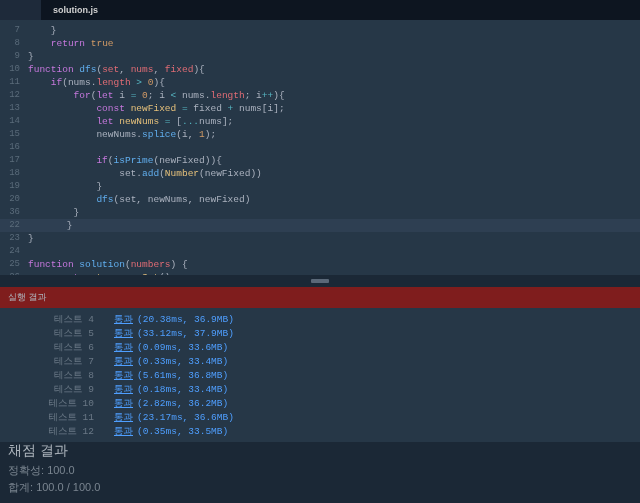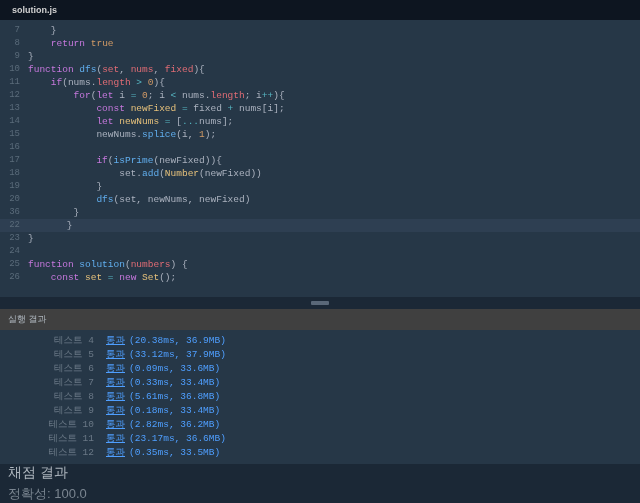--- a/index.html
+++ b/index.html
@@ -12,20 +12,21 @@
     height: 503px;
     overflow: hidden;
     display: flex;
     flex-direction: column;
   }
   .tab-bar {
     background: #0d1520;
     height: 20px;
     display: flex;
     align-items: center;
+    margin-left: 41px;
   }
   .tab {
     padding: 0 12px;
     font-size: 9px;
     font-weight: bold;
     color: #d0d0d0;
     font-family: Arial, sans-serif;
   }
   .editor {
     flex: 1;
@@ -65,52 +66,52 @@
     align-items: center;
     justify-content: center;
   }
   .divider-handle {
     width: 18px;
     height: 4px;
     background: #5a6878;
     border-radius: 1px;
   }
   .results-header {
-    background: #404040;
+    background: #7f1d1d;
     padding: 4px 8px;
     font-size: 9px;
     color: #aeb6be;
     font-family: Arial, sans-serif;
   }
   .results {
     background: #263747;
     padding: 4px 0;
     overflow: hidden;
   }
   .result-line {
     display: flex;
     align-items: center;
     padding-left: 46px;
     height: 14px;
     font-size: 9.5px;
   }
-  .test-label { color: #6a7886; width: 48px; text-align: right; margin-right: 12px; }
+  .test-label { color: #6a7886; width: 48px; text-align: right; margin-right: 20px; }
   .pass { color: #4f9fff; text-decoration: underline; }
   .metric { color: #4f9fff; margin-left: 4px; text-align: center; }
   .score-header {
     background: #1b2836;
     padding: 0 8px;
     font-size: 14px;
     color: #aeb6be;
     font-family: Arial, sans-serif;
   }
   .score-body {
     background: #1b2836;
-    padding: 2px 8px 0;
-    font-size: 13px;
+    padding: 2px 8px 8px;
+    font-size: 11px;
     color: #7a8590;
     line-height: 1.5;
     font-family: Arial, sans-serif;
   }
 </style>
 </head>
 <body>
 
 <div class="tab-bar">
   <div class="tab">solution.js</div>
@@ -253,13 +254,17 @@
       <span class="metric">(0.35ms, 33.5MB)</span>
     </div>
   </div>
 
 <div class="score-header">채점 결과</div>
 <div class="score-body">
   <div>
     <span>정확성:</span>
     <span>100.0</span>
   </div>
+  <div>
+    <span>합계:</span>
+    <span>100.0 / 100.0</span>
+  </div>
 </div>
 
 </body></html>

